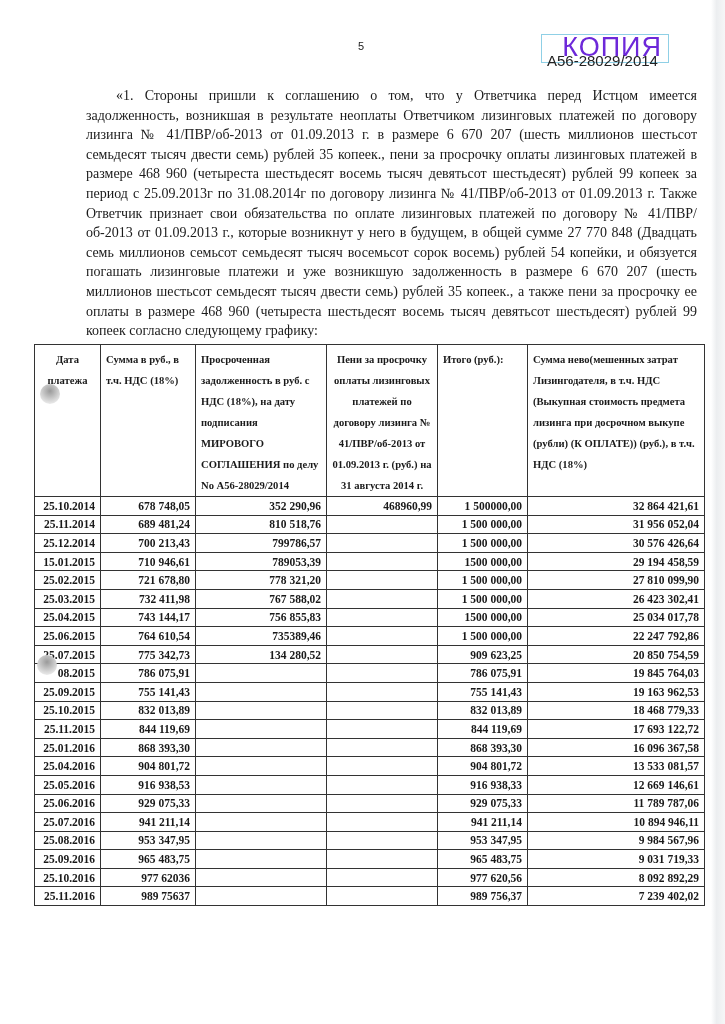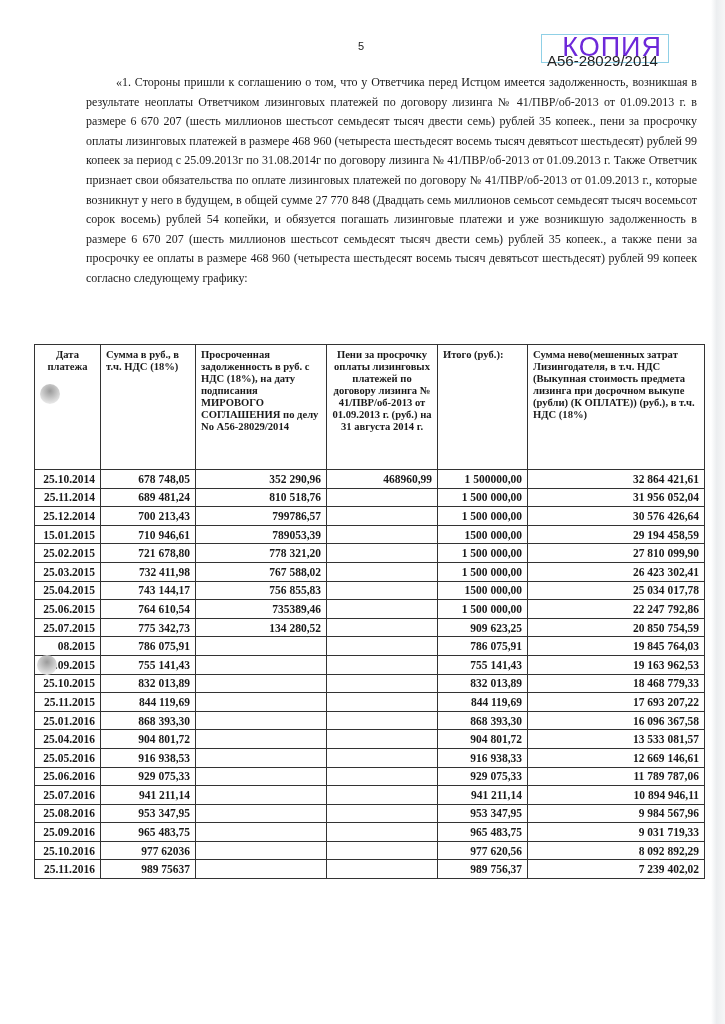--- a/index.html
+++ b/index.html
@@ -25,36 +25,36 @@
   .stamp-word {
     position: absolute; right: 6px; top: -3px;
     font-family: "Liberation Sans", sans-serif; font-size: 27px;
     color: #6d28d9; letter-spacing: 1px;
   }
   .case-number {
     position: absolute; left: 547px; top: 52px;
     font-family: Liberation Sans, sans-serif; font-size: 15px; color: #222;
   }
   .body-text {
-    position: absolute; left: 86px; top: 73px; width: 611px;
-    font-size: 12px; line-height: 19.6px; text-align: justify;
+    position: absolute; left: 86px; top: 86px; width: 611px;
+    font-size: 14px; line-height: 19.6px; text-align: justify;
   }
   .body-text p { margin: 0; text-indent: 30px; }
   table.schedule {
     position: absolute; left: 34px; top: 344px; width: 670px;
     border-collapse: collapse; table-layout: fixed;
     font-weight: bold; font-size: 11.5px;
   }
   table.schedule th, table.schedule td {
     border: 1.3px solid #333;
     padding: 0 5px;
   }
   table.schedule th {
     height: 120px; vertical-align: top; text-align: left;
-    font-size: 10.6px; line-height: 12px; padding-top: 4px;
+    font-size: 10.6px; line-height: 21px; padding-top: 4px;
   }
   table.schedule th.c { text-align: center; }
   table.schedule td { height: 17.6px; text-align: right; white-space: nowrap; }
   table.schedule td.date { font-weight: bold; }
   .hole {
     position: absolute; width: 20px; height: 20px; border-radius: 50%;
     background: radial-gradient(circle at 50% 35%, #9a9a9a, #d8d8d8 60%, #ffffff);
   }
 </style>
 </head>
@@ -188,21 +188,21 @@
         <td></td>
         <td>832 013,89</td>
         <td>18 468 779,33</td>
       </tr>
       <tr>
         <td class="date">25.11.2015</td>
         <td>844 119,69</td>
         <td></td>
         <td></td>
         <td>844 119,69</td>
-        <td>17 693 207,22</td>
+        <td>17 693 122,72</td>
       </tr>
       <tr>
         <td class="date">25.01.2016</td>
         <td>868 393,30</td>
         <td></td>
         <td></td>
         <td>868 393,30</td>
         <td>16 096 367,58</td>
       </tr>
       <tr>

